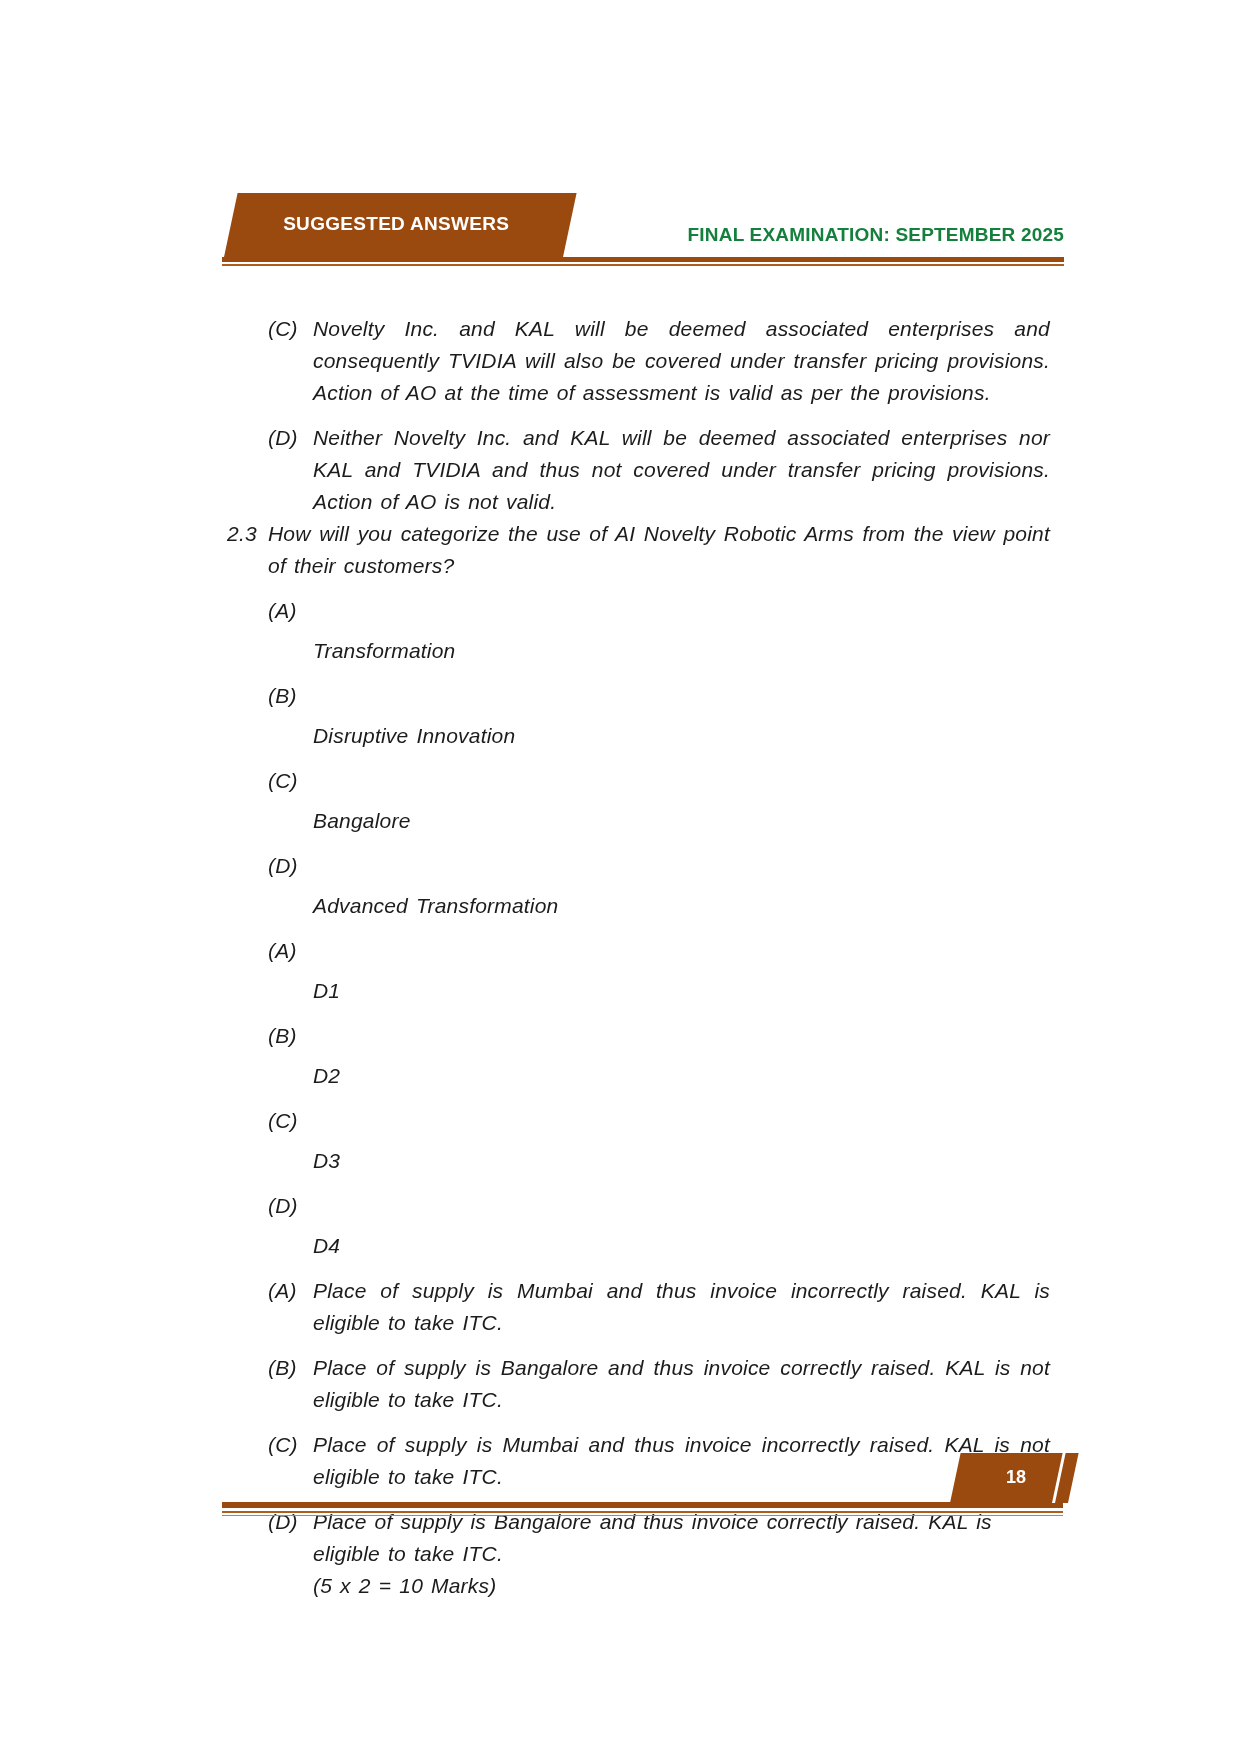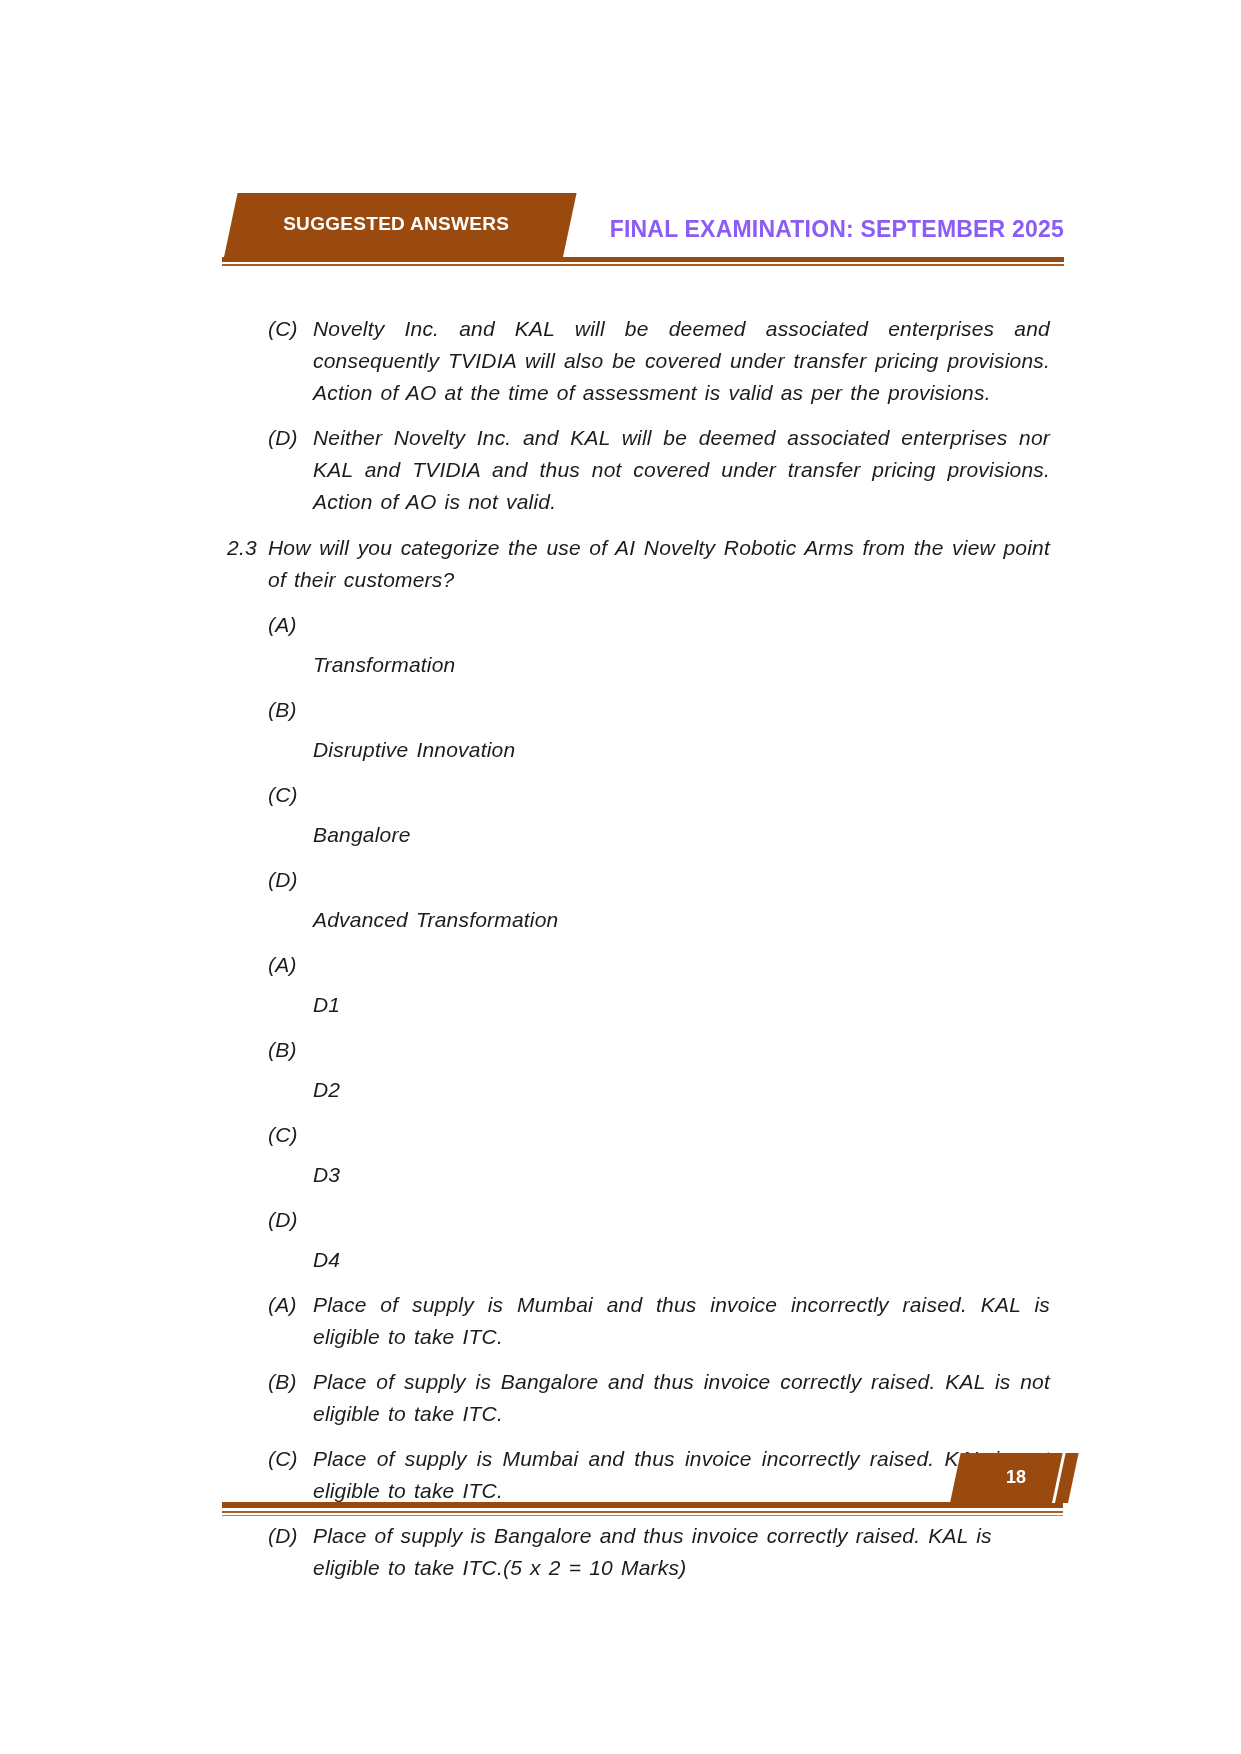--- a/index.html
+++ b/index.html
@@ -24,52 +24,52 @@
     display:block;
     transform:skewX(12deg);
     color:#ffffff;
     font-weight:bold;
     font-size:19px;
     letter-spacing:.3px;
     padding:20px 0 0 50px;
     white-space:nowrap;
   }
   .exam-title {
-    position:absolute; left:0; top:216px;
+    position:absolute; left:0; top:224px;
     width:1064px;
     text-align:right;
-    color:#8b5cf6;
+    color:#15803d;
     font-weight:bold;
-    font-size:23px;
+    font-size:19px;
     letter-spacing:.2px;
     white-space:nowrap;
   }
   .rule-top-thick { position:absolute; left:222px; top:257px; width:842px; height:5px; background:#9B4A0F; }
   .rule-top-thin  { position:absolute; left:222px; top:264px; width:842px; height:2px; background:#AD5D1E; }
 
   
   .content {
     position:absolute; left:227px; top:300px;
     width:823px;
     font-style:italic;
     font-size:21px;
     line-height:32px;
     color:#1c1c1c;
     letter-spacing:.2px;
     word-spacing:2px;
   }
-  .q-row   { display:flex; margin-top:14px; }
+  .q-row   { display:flex; }
   .q-row:first-child { margin-top:0; }
   .q-num   { width:41px; flex:none; }
   .q-text  { width:782px; text-align:justify; }
   .opt-row    { display:flex; margin-left:41px; margin-top:13px; }
   .opt-letter { width:45px; flex:none; }
   .opt-text   { width:737px; text-align:justify; }
   .opt-text.nowrap { text-align:left;margin-top:40px; }
-  .opt-lastline { display:flex; justify-content:flex-start; }
+  .opt-lastline { display:flex; justify-content:flex-end;flex-direction:column; }
   .marks { font-weight:normal; white-space:nowrap; }
 
   
   .rule-bot-thick { position:absolute; left:222px; top:1502px; width:841px; height:6px; background:#9B4A0F; }
   .rule-bot-thin1 { position:absolute; left:222px; top:1511px; width:841px; height:2px; background:#AD5D1E; }
   .rule-bot-thin2 { position:absolute; left:222px; top:1515px; width:841px; height:1px; background:#C4813F; }
   .page-num-box {
     position:absolute; left:950px; top:1453px;
     width:118px; height:50px;
     background:#9B4A0F;

